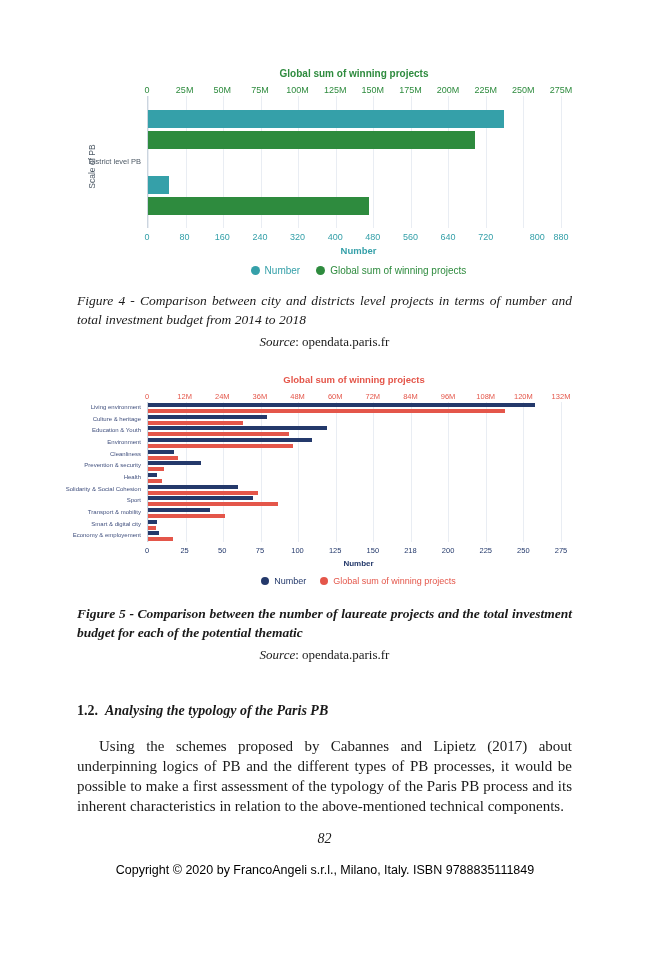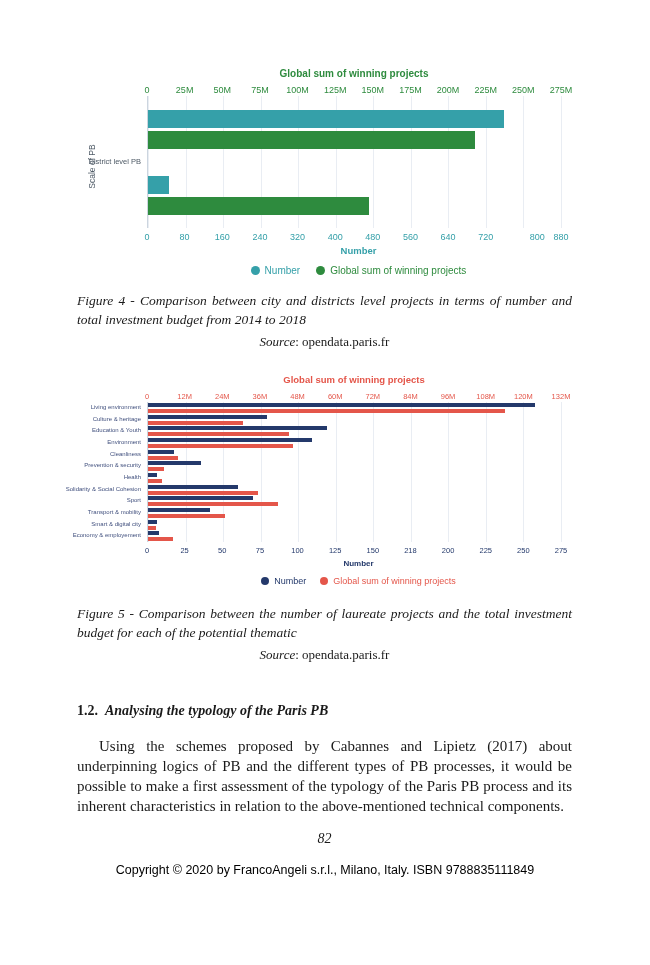--- a/index.html
+++ b/index.html
@@ -61,21 +61,21 @@
   .f4 .dot { width:9px; height:9px; }
   .f5 .dot { width:8px; height:8px; }
 
   .ylab { position:absolute; left:-37px; top:92px; width:90px; height:13px;
           text-align:center; transform:rotate(-90deg); font-size:8.5px;
           color:#4e5a66; }
 
   
   .caption { font-style:italic; font-size:13.5px; line-height:18.5px;
              text-align:justify; margin:16px 0 0 77px; width:495px; }
-  .cap5 { margin-top:19px; }
+  .cap5 { margin-top:19px;font-weight:bold; }
   .source { font-size:13px; margin:5px 0 0 77px; width:495px;text-align:center; }
   .srcit { font-style:italic; }
 
   h2.section { margin:40px 8px 0 77px; font-size:14px; font-weight:bold; }
   .sec-title { font-style:italic; margin-left:7px; }
 
   p.bodytext { margin:17px 0 0 77px; width:495px; font-size:15px;
                line-height:20px; text-align:justify; text-indent:22px; }
 
   .pagenum { margin:15px 0 0 77px; width:495px; text-align:center;

